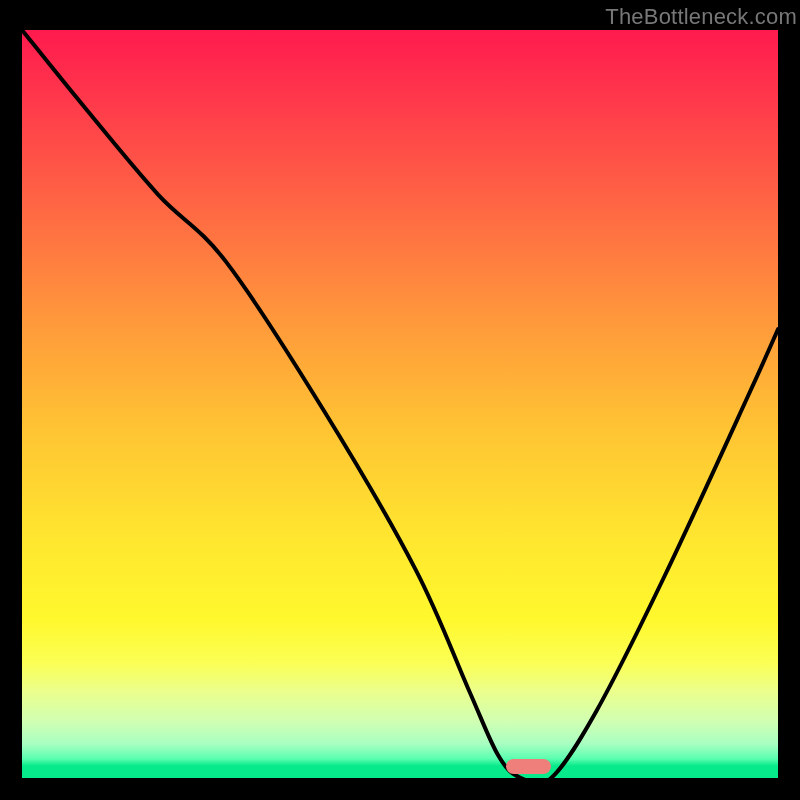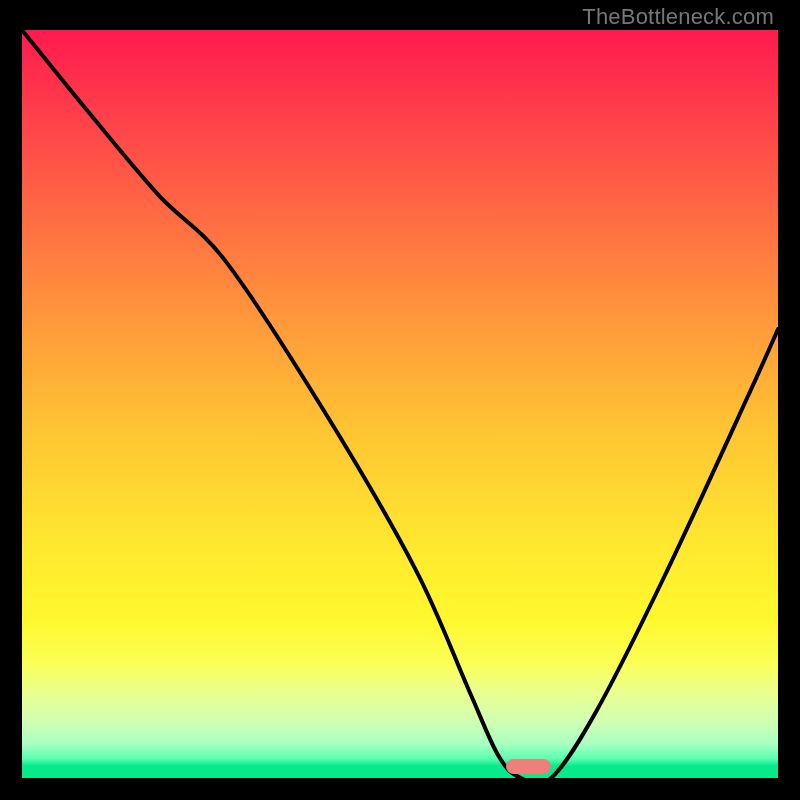--- a/index.html
+++ b/index.html
@@ -13,21 +13,21 @@
   }
   .frame {
     position: relative;
     width: 800px;
     height: 800px;
     background: #000;
   }
   .watermark {
     position: absolute;
     top: 4px;
-    right: 26px;
+    right: 3px;
     color: #777;
     font-size: 22px;
     font-weight: 500;
     letter-spacing: 0.2px;
     z-index: 30;
   }
   
   .plot-area {
     position: absolute;
     left: 22px;

